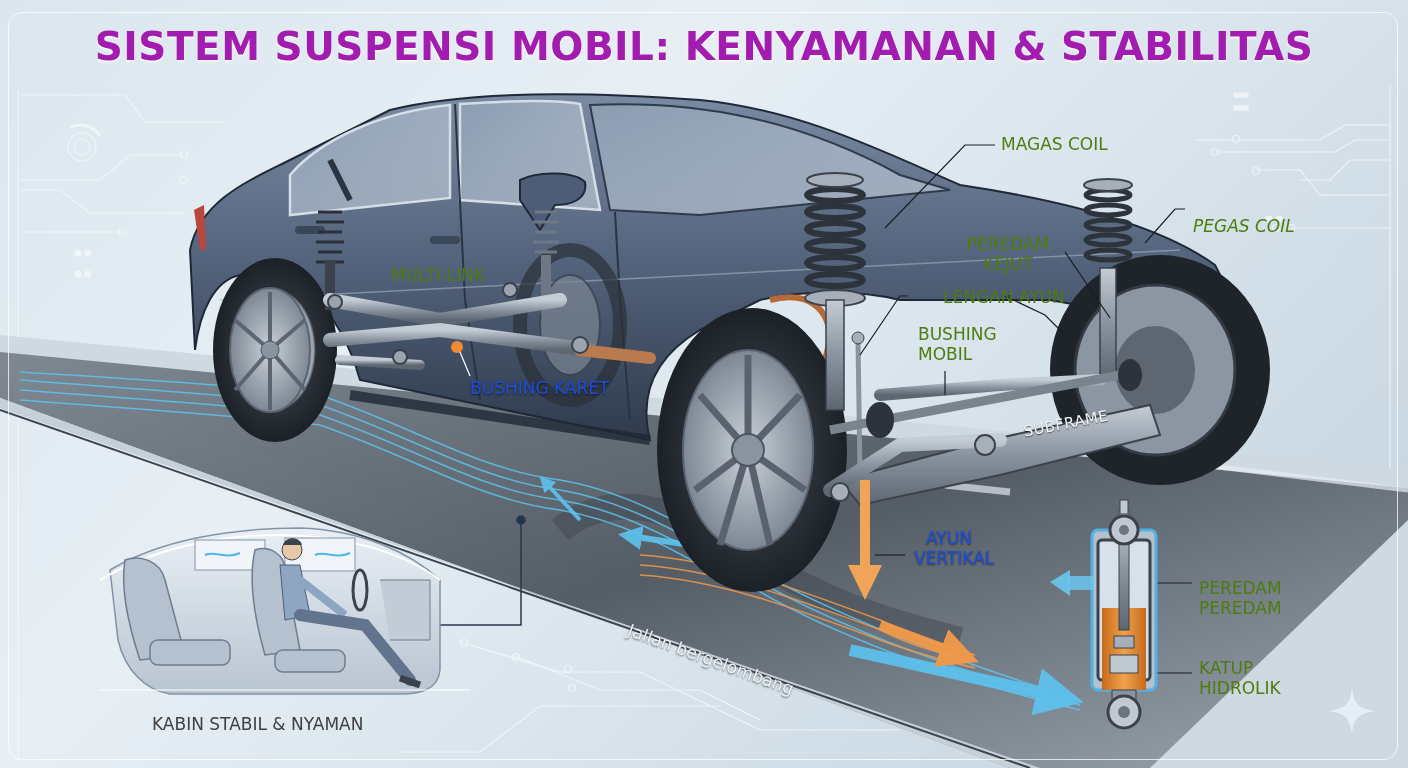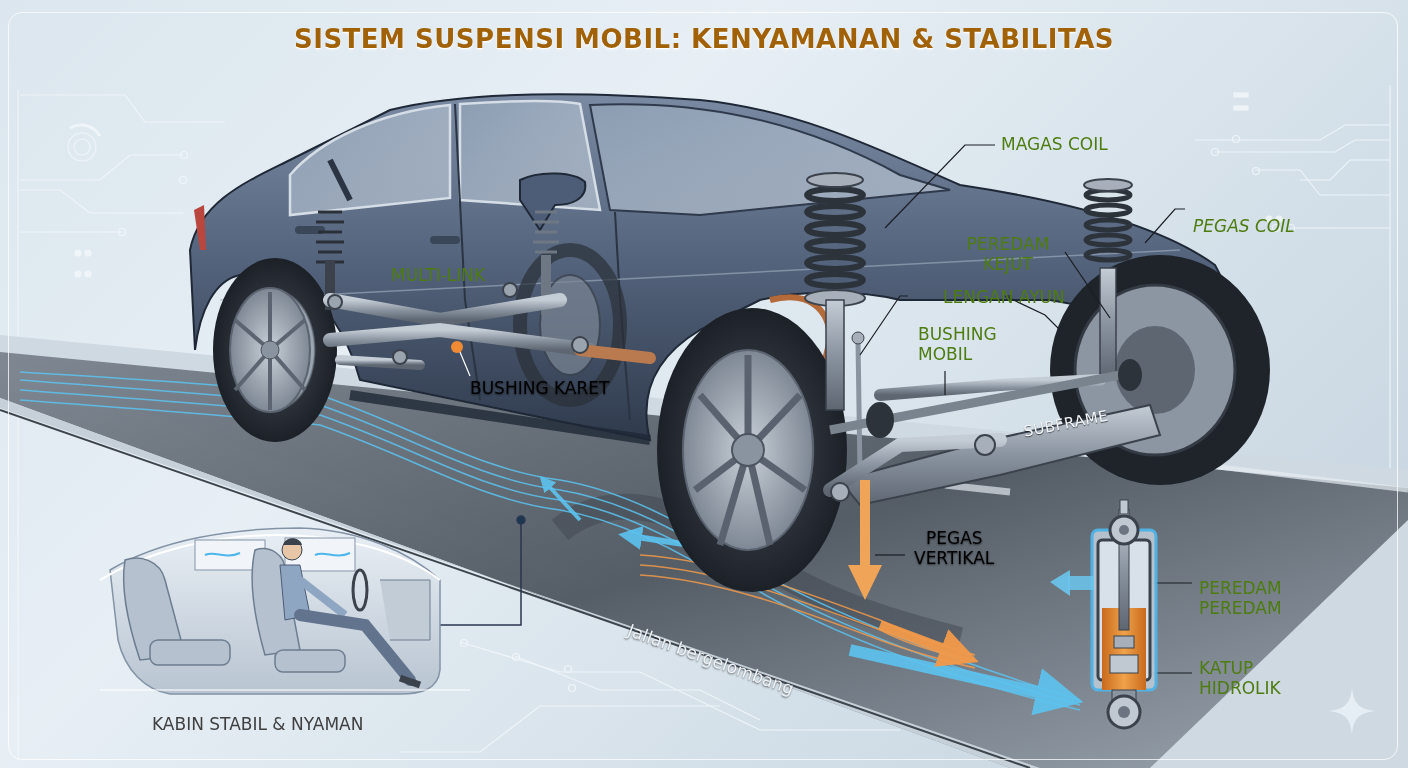--- a/index.html
+++ b/index.html
@@ -9,29 +9,29 @@
     background: linear-gradient(135deg, #dbe6ee 0%, #e7eff5 35%, #d3dfe8 70%, #c3d2de 100%);
   }
   #canvas { position:absolute; left:0; top:0; width:1408px; height:768px; }
   .frame {
     position:absolute; left:8px; top:12px; width:1390px; height:748px;
     border:1.5px solid rgba(255,255,255,0.75); border-radius:14px; box-sizing:border-box;
     pointer-events:none;
   }
   .title {
     position:absolute; left:0; top:24px; width:1408px; text-align:center;
-    font-family:"DejaVu Sans", sans-serif; font-weight:bold; font-size:26px;
-    letter-spacing:0.5px; color:#a16207;
+    font-family:"DejaVu Sans", sans-serif; font-weight:bold; font-size:39px;
+    letter-spacing:0.5px; color:#a21caf;
     text-shadow: 0 1px 0 #ffffff, 0 2px 3px rgba(255,255,255,0.6);
   }
   .lbl {
     position:absolute; font-family:"DejaVu Sans", sans-serif; font-size:17px;
     color:#4d7c0f; line-height:20px; white-space:nowrap;
   }
-  .lbl.light { color:#000000; text-shadow:0 1px 2px rgba(0,0,0,0.55); }
+  .lbl.light { color:#1d4ed8; text-shadow:0 1px 2px rgba(0,0,0,0.55); }
   .lbl.right { text-align:center; }
   .road-text {
     position:absolute; left:632px; top:620px; font-family:"DejaVu Sans", sans-serif;
     font-size:17px; color:#eef3f7; transform:rotate(20deg); transform-origin:left top;
     text-shadow:0 1px 2px rgba(0,0,0,0.6); white-space:nowrap;
   }
   .subframe-text {
     position:absolute; left:1022px; top:423px; font-family:"DejaVu Sans", sans-serif;
     font-size:15px; color:#f4f7fa; transform:rotate(-11deg); transform-origin:left top;
     text-shadow:0 1px 1px rgba(0,0,0,0.6); letter-spacing:0.5px; white-space:nowrap;
@@ -367,21 +367,21 @@
 </div>
 <div class="lbl" style="left:915px;top:287px;margin-left:28px;">LENGAN AYUN</div>
 <div class="lbl" style="left:918px;top:324px;">
   <div>BUSHING</div>
   <div>MOBIL</div>
 </div>
 <div class="lbl" style="left:391px;top:265px;">MULTI-LINK</div>
 <div class="lbl light" style="left:470px;top:378px;">BUSHING KARET</div>
 <div class="subframe-text">SUBFRAME</div>
 <div class="lbl light" style="left:914px;top:528px;">
-  <div style="padding-left:12px;">PEGAS</div>
+  <div style="padding-left:12px;">AYUN</div>
   <div>VERTIKAL</div>
 </div>
 <div class="lbl" style="left:1199px;top:578px;">
   <div>PEREDAM</div>
   <div>PEREDAM</div>
 </div>
 <div class="lbl" style="left:1199px;top:658px;">
   <div>KATUP</div>
   <div>HIDROLIK</div>
 </div>

